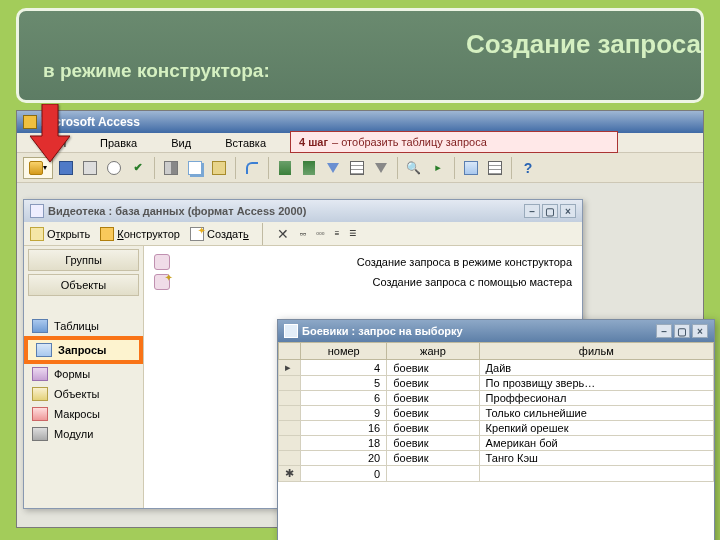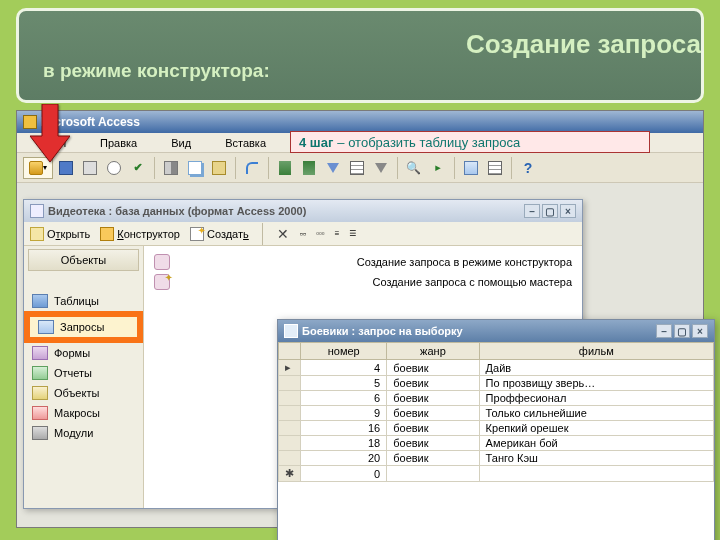--- a/index.html
+++ b/index.html
@@ -60,29 +60,29 @@
   }
   .menubar span {
     padding: 2px 8px;
     cursor: default;
   }
 
   .callout {
     position: absolute;
     top: 131px;
     left: 290px;
-    width: 360px;
+    width: 328px;
     height: 22px;
     background: #ffe8e8;
     border: 1px solid #a33;
     display:flex;
     align-items:center;
     padding:0 8px;
-    font-size:13px;
-    color:#0f766e;
+    font-size:11px;
+    color:#7f1d1d;
     z-index:50;
   }
   .callout b { margin-right:4px;}
 
   .red-arrow {
     position:absolute;
     top:104px; left:30px;
     z-index:60;
   }
   .red-arrow svg { filter: drop-shadow(1px 1px 1px rgba(0,0,0,0.4));}
@@ -161,21 +161,21 @@
     height:22px;background:linear-gradient(#f3f1e6,#e2dec9);
     border:1px solid #c7c0a6;margin:3px 4px 0;
     display:flex;align-items:center;justify-content:center;
     cursor:pointer;font-size:11px;
   }
   .navlist{margin-top:20px;}
   .navlist .item{
     display:flex;align-items:center;gap:6px;
     padding:3px 8px;cursor:pointer;
   }
-  .navlist .item.sel{background:#fdf3cf;border:6px solid #f97316;}
+  .navlist .item.sel{background:#fdf3cf;border:4px solid #f97316;font-weight:bold;}
   .obj-ico{width:16px;height:14px;}
   .oi-table{background:linear-gradient(#a9c8ee,#6e9bd4);border:1px solid #5a7eb0;}
   .oi-query{background:linear-gradient(#d8e7f8,#a9c8ee);border:1px solid #5a7eb0;}
   .oi-form{background:linear-gradient(#ecd9f1,#c7a3d4);border:1px solid #9a6fb0;}
   .oi-report{background:linear-gradient(#d6f0d6,#94cc94);border:1px solid #5fa05f;}
   .oi-page{background:linear-gradient(#f9f0cf,#e4d27a);border:1px solid #b5a048;}
   .oi-macro{background:linear-gradient(#fdd,#e99);border:1px solid #c66;}
   .oi-module{background:linear-gradient(#ddd,#aaa);border:1px solid #777;}
 
   .listpane{flex:1;background:#fff;padding:6px 10px;}
@@ -347,37 +347,34 @@
         </div>
       <div class="linkbtn">
           <span style="font-size:8px;">≡</span>
         </div>
       <div class="linkbtn">
           <span style="font-size:8px;">☰</span>
         </div>
     </div>
     <div class="dbbody">
       <div class="navpane">
+        <div class="btn">Группы</div>
         <div class="btn">Объекты</div>
         <div class="navlist" id="navlist">
             <div class="item">
               <div class="obj-ico oi-table"></div>
               <span>Таблицы</span>
             </div>
             <div class="item sel">
               <div class="obj-ico oi-query"></div>
               <span>Запросы</span>
             </div>
             <div class="item">
               <div class="obj-ico oi-form"></div>
               <span>Формы</span>
-            </div>
-            <div class="item">
-              <div class="obj-ico oi-report"></div>
-              <span>Отчеты</span>
             </div>
             <div class="item">
               <div class="obj-ico oi-page"></div>
               <span>Объекты</span>
             </div>
             <div class="item">
               <div class="obj-ico oi-macro"></div>
               <span>Макросы</span>
             </div>
             <div class="item">

